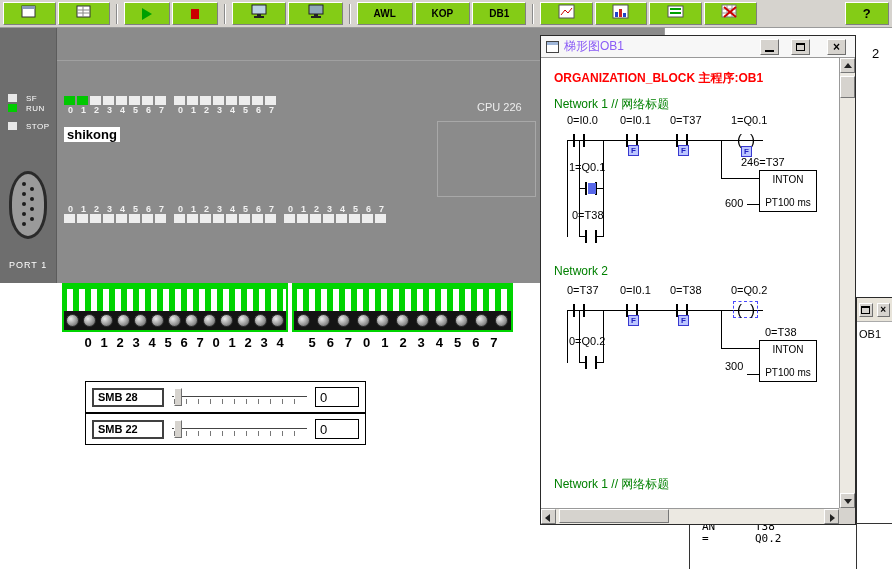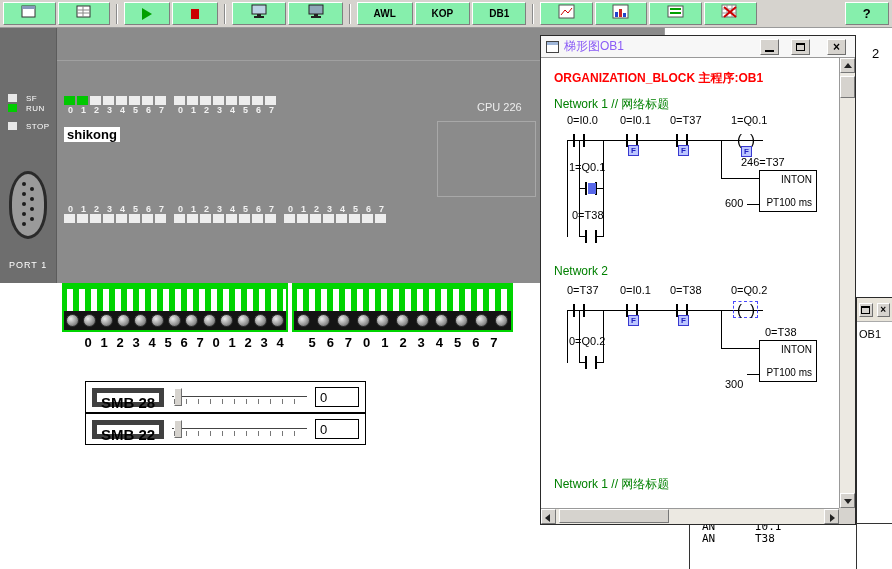--- a/index.html
+++ b/index.html
@@ -3,21 +3,21 @@
 <meta charset="utf-8">
 <style>
   * { margin:0; padding:0; box-sizing:border-box; }
   html,body { background:#fff; }
   body { font-family:"Liberation Sans", sans-serif; }
   #screen { position:relative; width:892px; height:569px; background:#ffffff; overflow:hidden; }
 
   
   .toolbar { position:absolute; left:0; top:0; width:892px; height:28px; background:#d6d3ce;
              border-bottom:1px solid #9a9a9a; display:flex; align-items:center; padding:0 3px; gap:2px; }
-  .tbtn { min-width:26px; height:23px; background:#86efac; border:1px solid; border-color:#ffffff #7f7f7f #7f7f7f #ffffff;
+  .tbtn { min-width:26px; height:23px; background:#84cc16; border:1px solid; border-color:#ffffff #7f7f7f #7f7f7f #ffffff;
           display:flex; align-items:center; justify-content:center; padding:0 18px; }
   .tsep { width:0; height:20px; border-left:1px solid #8a8a8a; border-right:1px solid #ffffff; margin:0 4px; }
   .ttext { font-size:10px; font-weight:bold; color:#000; }
   .play-shape { width:0; height:0; border-top:6px solid transparent; border-bottom:6px solid transparent; border-left:10px solid #00a000; }
   .stop-shape { width:10px; height:10px; background:#cc0000; }
   .help-btn { margin-left:86px; }
   .qmark { font-size:13px; font-weight:bold; }
 
   
   .plc-panel { position:absolute; left:0; top:28px; width:665px; height:255px; background:#8b8b8b; border-right:1px solid #9c9c9c; }
@@ -51,21 +51,21 @@
   .screwband { height:21px; background:#141414; border:2px solid #00d400; border-top:none;
                display:flex; justify-content:space-around; align-items:center; }
   .screwband .screw { width:13px; height:13px; border-radius:50%; border:1px solid #333;
                       background:radial-gradient(circle at 35% 35%, #ececec, #8a8a8a 65%, #3c3c3c); display:block; }
   .tnums { position:absolute; top:335px; display:flex; }
   .tnums span { flex:1; text-align:center; font-size:13px; font-weight:bold; color:#000; }
 
   
   .slider-box { position:absolute; left:85px; width:281px; height:32px; border:1px solid #000; background:#fff;
                 display:flex; align-items:center; padding:0 6px; gap:8px; }
-  .slabel { width:72px; height:19px; border:5px solid #404040; font-weight:bold; font-size:15px; padding:1px 0 0 4px; }
+  .slabel { width:72px; height:19px; border:2px solid #404040; font-weight:bold; font-size:11px; padding:1px 0 0 4px; }
   .strack { position:relative; flex:1; height:22px; }
   .strack::before { content:""; position:absolute; left:0; right:0; top:10px; height:1px; background:#444; }
   .sticks { position:absolute; left:2px; right:2px; top:13px; height:5px;
             background:repeating-linear-gradient(90deg,#777 0 1px,transparent 1px 12px); }
   .sthumb { position:absolute; left:2px; top:2px; width:8px; height:18px; background:#d6d3ce;
             border:1px solid; border-color:#fff #6f6f6f #6f6f6f #fff; }
   .svalue { width:44px; height:20px; border:1px solid #000; font-size:13px; padding-left:4px; display:flex; align-items:center; }
 
   
   .lwin { position:absolute; left:540px; top:35px; width:316px; height:490px; background:#fff;
@@ -89,21 +89,21 @@
   .vline { position:absolute; width:1px; background:#000; }
   .contact { position:absolute; width:12px; height:13px; border-left:2px solid #000; border-right:2px solid #000; }
   .fbox { position:absolute; width:11px; height:11px; background:#bcc6ff; border:1px solid #3838d0;
           color:#2020c0; font-size:8px; line-height:9px; text-align:center; font-weight:bold; }
   .bluefill { position:absolute; width:8px; height:11px; background:#5868e8; }
   .coil { position:absolute; width:18px; height:16px; font-size:15px; line-height:15px; color:#000;
           display:flex; justify-content:space-between; }
   .coil-dash { position:absolute; border:1px dashed #4848ff; }
   .tonbox { position:absolute; width:58px; height:42px; border:1px solid #000; background:#fff;
             display:flex; flex-direction:column; justify-content:space-between; padding:3px 4px; font-size:10px; }
-  .ton-row { display:flex; justify-content:flex-end; }
+  .ton-row { display:flex; justify-content:center; }
 
   .vscroll { position:absolute; right:0; top:0; width:16px; bottom:16px; background:#ece9e2; border-left:1px solid #999; }
   .hscroll { position:absolute; left:0; bottom:0; right:16px; height:16px; background:#ece9e2; border-top:1px solid #999; }
   .corner { position:absolute; right:0; bottom:0; width:16px; height:16px; background:#d6d3ce; }
   .sbv { position:absolute; width:15px; height:15px; background:#d6d3ce; border:1px solid; border-color:#fff #777 #777 #fff; }
   .arr-up::after { content:""; display:block; margin:4px auto 0; width:0;
                    border-left:4px solid transparent; border-right:4px solid transparent; border-bottom:5px solid #222; }
   .arr-dn::after { content:""; display:block; margin:5px auto 0; width:0;
                    border-left:4px solid transparent; border-right:4px solid transparent; border-top:5px solid #222; }
   .arr-lf::after { content:""; display:block; margin:4px 0 0 3px; width:0;
@@ -473,22 +473,22 @@
       <span class="sfbtn">
           <span class="rest-glyph"></span>
         </span>
       <span class="sfbtn">×</span>
     </div>
     <div class="side-ob1">OB1</div>
   </div>
 
   <div class="stl-frag">
     <div class="stl-lines">
-        <span>AN      I0.1</span>
         <span>AN      T38</span>
+        <span>=       Q0.2</span>
       </div>
     <div class="stl-divider"></div>
   </div>
 
   <div class="lwin">
     <div class="lwin-title">
       <span class="lwin-icon"></span>
       <span class="lwin-title-text">梯形图OB1</span>
       <span class="lwin-btn btn-min">
           <span class="mini-glyph"></span>
@@ -582,21 +582,21 @@
           <div class="ton-row">
             <span>IN</span>
             <span>TON</span>
           </div>
           <div class="ton-row">
             <span>PT</span>
             <span>100 ms</span>
           </div>
         </div>
         <div class="hline" style="left:206px;top:316px;width:12px"></div>
-        <div class="lbl" style="left:184px;top:320px">300</div>
+        <div class="lbl" style="left:184px;top:302px">300</div>
 
         <div class="l-green" style="left:13px;top:418px">Network 1 // 网络标题</div>
       </div>
 
       <div class="vscroll">
         <span class="sbv arr-up" style="top:0;left:0"></span>
         <span class="vthumb"></span>
         <span class="sbv arr-dn" style="bottom:0;left:0"></span>
       </div>
       <div class="hscroll">

